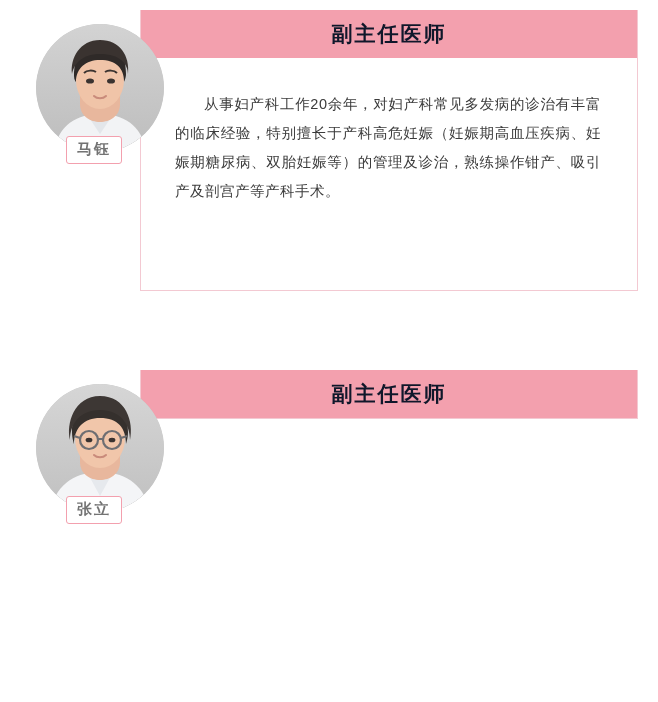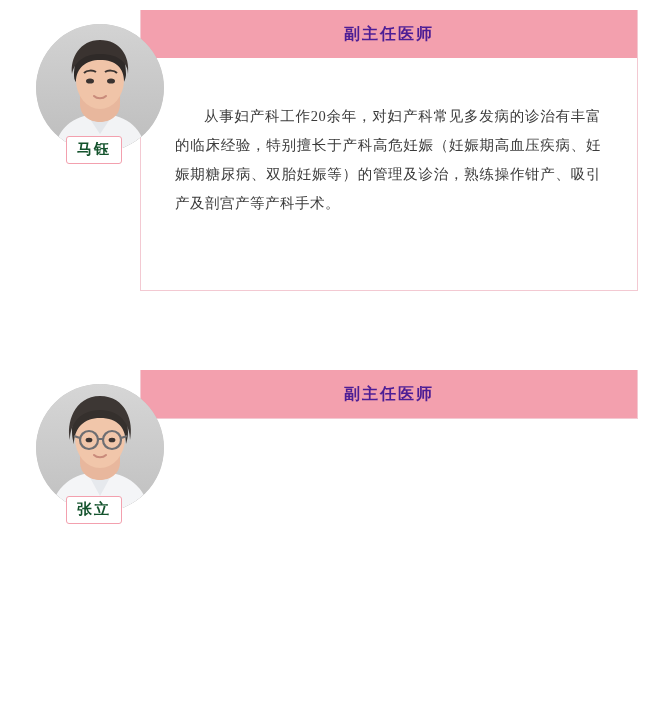--- a/index.html
+++ b/index.html
@@ -38,30 +38,29 @@
     background: #ffffff;
   }
   .panel-header {
     height: 48px;
     background: #f3a0ae;
     display: flex;
     align-items: center;
     justify-content: center;
   }
   .panel-title {
-    color: #4c1d95;
-    font-size: 16px;
+    color: #0f172a;
+    font-size: 21px;
     font-weight: bold;
     letter-spacing: 2px;
   }
   .panel-body {
-    padding: 44px 36px 20px 34px;
+    padding: 32px 36px 20px 34px;
     min-height: 232px;
     box-sizing: border-box;
-    font-family: Liberation Serif, serif;
   }
   .panel-text {
     color: #3b3b3b;
     font-size: 14.5px;
     line-height: 2.0;
     text-align: justify;
     text-indent: 2em;
     margin: 0;
     letter-spacing: 0.5px;
   }
@@ -88,21 +87,21 @@
   .name-tag {
     position: absolute;
     left: 30px;
     top: 112px;
     min-width: 56px;
     padding: 3px 10px 4px 10px;
     background: #ffffff;
     border: 1.5px solid #f3a0ae;
     border-radius: 3px;
     text-align: center;
-    color: #14532d;
+    color: #737373;
     font-size: 15px;
     font-weight: bold;
     letter-spacing: 2px;
     box-sizing: border-box;
   }
 </style>
 </head>
 <body>
 
 <div class="page">

